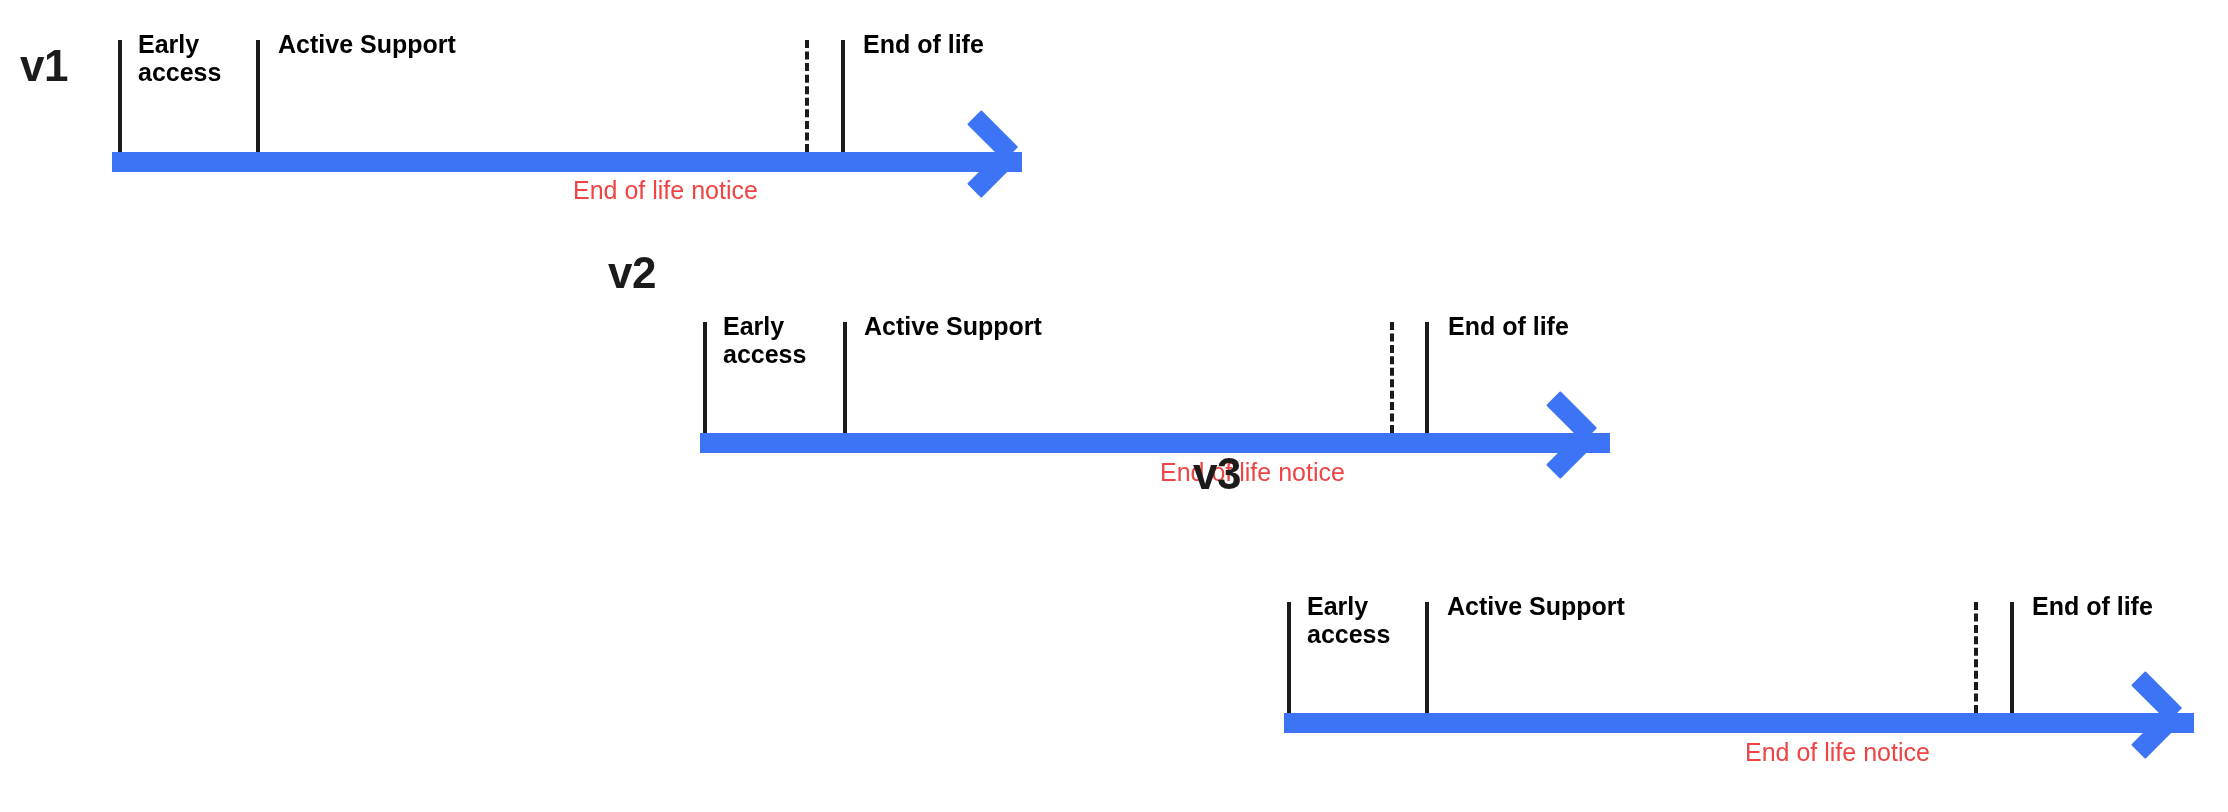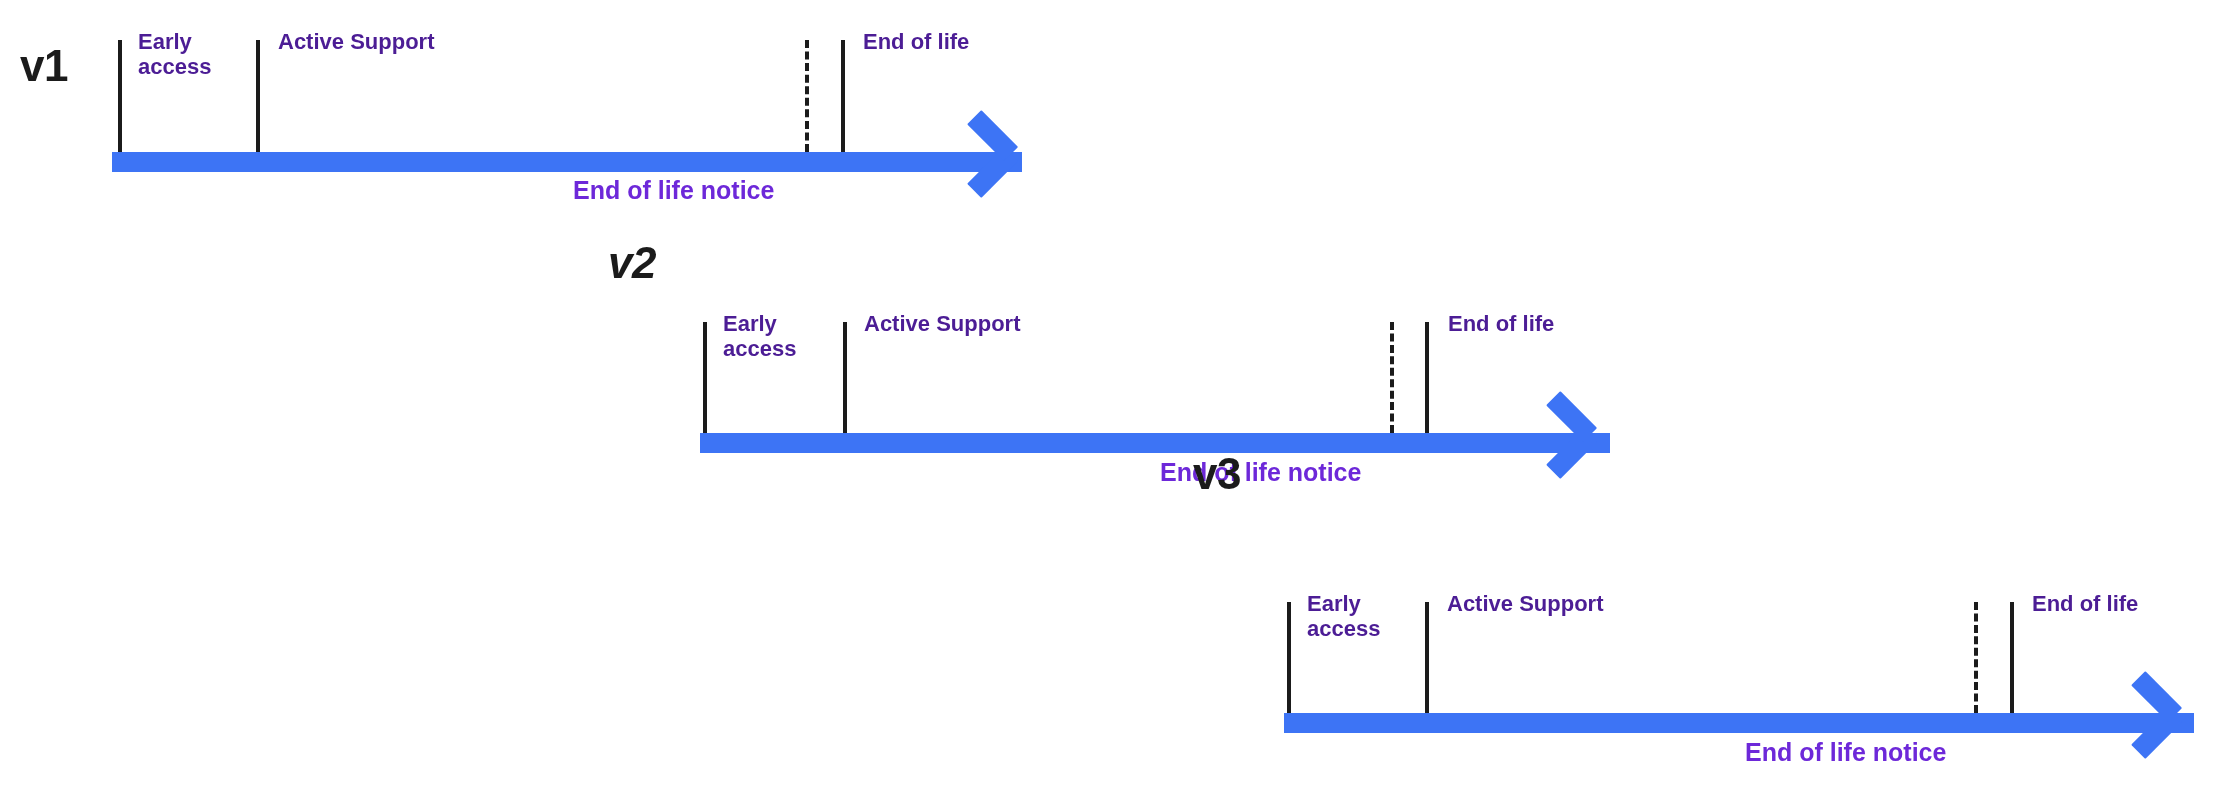--- a/index.html
+++ b/index.html
@@ -44,33 +44,33 @@
   
   .notice-divider {
     position: absolute;
     width: 0;
     border-left: 4px dashed #1b1b1b;
   }
 
   
   .phase-label {
     position: absolute;
-    font-size: 22px;
+    font-size: 25px;
     font-weight: 700;
-    color: #4c1d95;
+    color: #000000;
     line-height: 1.12;
     white-space: pre-line;
   }
 
   
   .notice-label {
     position: absolute;
     font-size: 25px;
-    font-weight: 700;
-    color: #6d28d9;
+    font-weight: 400;
+    color: #ef4444;
     line-height: 1.12;
     white-space: nowrap;
   }
 
   
   .timeline-bar {
     position: absolute;
     height: 20px;
   }
 
@@ -115,21 +115,21 @@
       <div class="phase-label" style="left: 278px; top: 30px;">Active Support</div>
       <div class="phase-label" style="left: 863px; top: 30px;">End of life</div>
       <div class="timeline-bar" style="left: 112px; top: 152px; width: 910px; background: rgb(61, 116, 245);"></div>
       <div class="arrow-head" style="left: 958px; top: 123px;">
         <i class="up" style="background: rgb(61, 116, 245);"></i>
         <i class="down" style="background: rgb(61, 116, 245);"></i>
       </div>
       <div class="notice-label" style="left: 573px; top: 176px;">End of life notice</div>
     </div>
     <div class="timeline-row">
-      <div class="version-label" style="left: 608px; top: 241px; font-style: italic;">v2</div>
+      <div class="version-label" style="left: 608px; top: 251px;">v2</div>
       <div class="phase-divider" style="left: 703px; top: 322px; height: 111px;"></div>
       <div class="phase-divider" style="left: 843px; top: 322px; height: 111px;"></div>
       <div class="phase-divider" style="left: 1425px; top: 322px; height: 111px;"></div>
       <div class="notice-divider" style="left: 1390px; top: 322px; height: 111px;"></div>
       <div class="phase-label" style="left: 723px; top: 312px;">Early
 access</div>
       <div class="phase-label" style="left: 864px; top: 312px;">Active Support</div>
       <div class="phase-label" style="left: 1448px; top: 312px;">End of life</div>
       <div class="timeline-bar" style="left: 700px; top: 433px; width: 910px; background: rgb(61, 116, 245);"></div>
       <div class="arrow-head" style="left: 1537px; top: 404px;">

